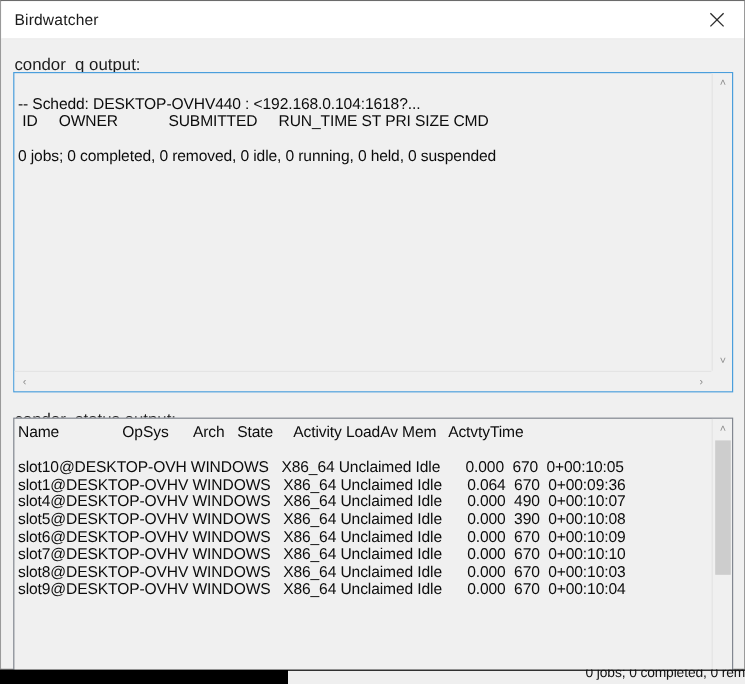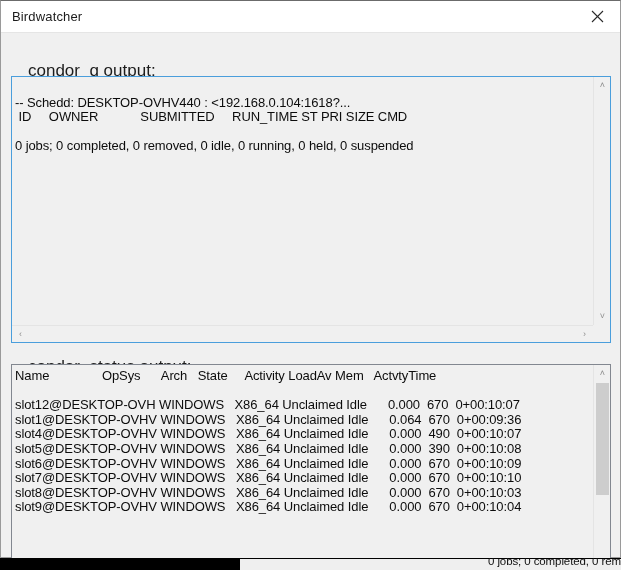--- a/index.html
+++ b/index.html
@@ -20,21 +20,20 @@
     left: 0;
     top: 0;
     width: 621px;
     height: 558px;
     background: #f0f0f0;
     border: 1px solid #9a9a9a;
     border-top: 1px solid #6b6b6b;
     box-sizing: border-box;
     display: flex;
     flex-direction: column;
-    gap: 16px;
   }
 
   .titlebar {
     height: 32px;
     min-height: 32px;
     background: #ffffff;
     display: flex;
     align-items: center;
     box-sizing: border-box;
     border-bottom: 1px solid #e5e5e5;
@@ -61,24 +60,23 @@
   .client {
     flex: 1;
     background: #f0f0f0;
     position: relative;
     box-sizing: border-box;
     padding: 0;
   }
 
   .field-label {
     position: absolute;
-    font-size: 17px;
+    font-size: 14px;
     color: #1c1c1c;
     white-space: nowrap;
-    margin-left: 16px;
   }
 
   
   .outbox {
     position: absolute;
     background: #f0f0f0;
     box-sizing: border-box;
     overflow: hidden;
   }
   .outbox.focused {
@@ -220,21 +218,21 @@
       <div class="sb-corner"></div>
     </div>
 
     <div class="field-label" style="left:11px; top:308px;">condor_status output:</div>
 
     <div class="outbox plain" style="left:10px; top:315px; width:600px; height:240px;">
 
       <div class="out-inner">
         <div class="mono-line">Name               OpSys      Arch   State     Activity LoadAv Mem   ActvtyTime</div>
         <div class="blank-line"></div>
-        <div class="mono-line">slot12@DESKTOP-OVH WINDOWS   X86_64 Unclaimed Idle      0.000  670  0+00:10:07</div>
+        <div class="mono-line">slot10@DESKTOP-OVH WINDOWS   X86_64 Unclaimed Idle      0.000  670  0+00:10:05</div>
         <div class="mono-line">slot1@DESKTOP-OVHV WINDOWS   X86_64 Unclaimed Idle      0.064  670  0+00:09:36</div>
         <div class="mono-line">slot4@DESKTOP-OVHV WINDOWS   X86_64 Unclaimed Idle      0.000  490  0+00:10:07</div>
         <div class="mono-line">slot5@DESKTOP-OVHV WINDOWS   X86_64 Unclaimed Idle      0.000  390  0+00:10:08</div>
         <div class="mono-line">slot6@DESKTOP-OVHV WINDOWS   X86_64 Unclaimed Idle      0.000  670  0+00:10:09</div>
         <div class="mono-line">slot7@DESKTOP-OVHV WINDOWS   X86_64 Unclaimed Idle      0.000  670  0+00:10:10</div>
         <div class="mono-line">slot8@DESKTOP-OVHV WINDOWS   X86_64 Unclaimed Idle      0.000  670  0+00:10:03</div>
         <div class="mono-line">slot9@DESKTOP-OVHV WINDOWS   X86_64 Unclaimed Idle      0.000  670  0+00:10:04</div>
 
       </div>
 

